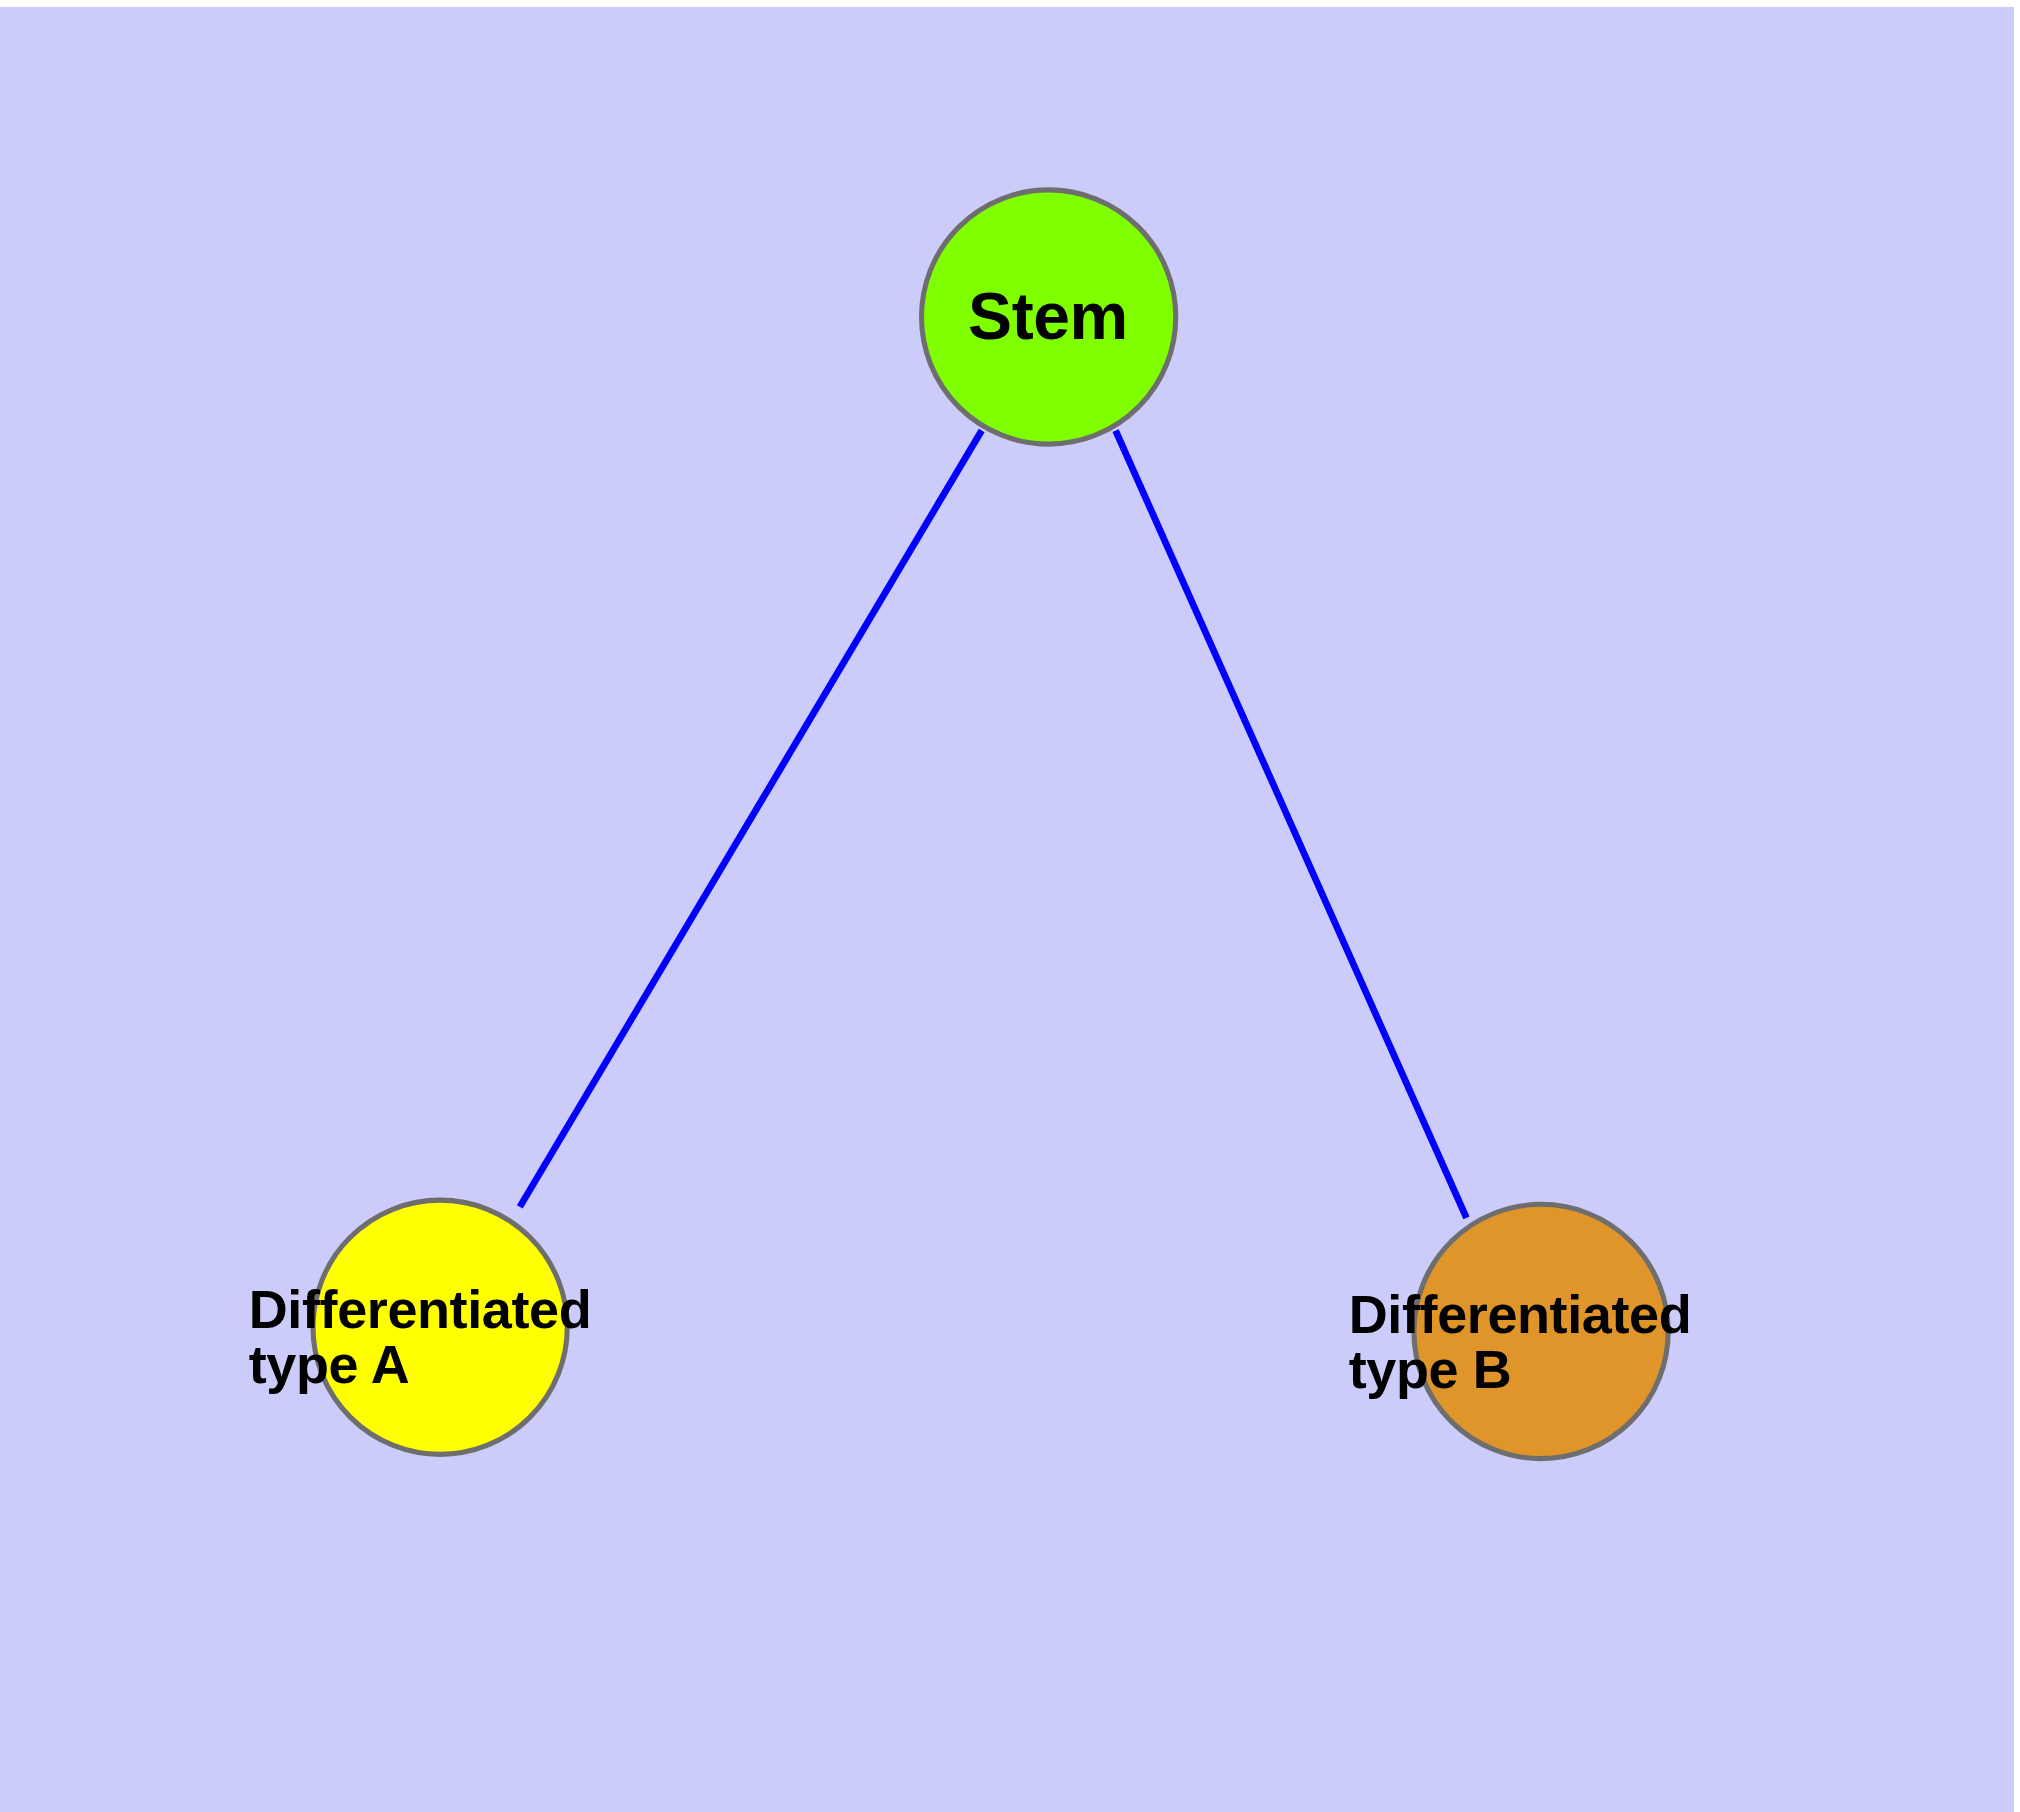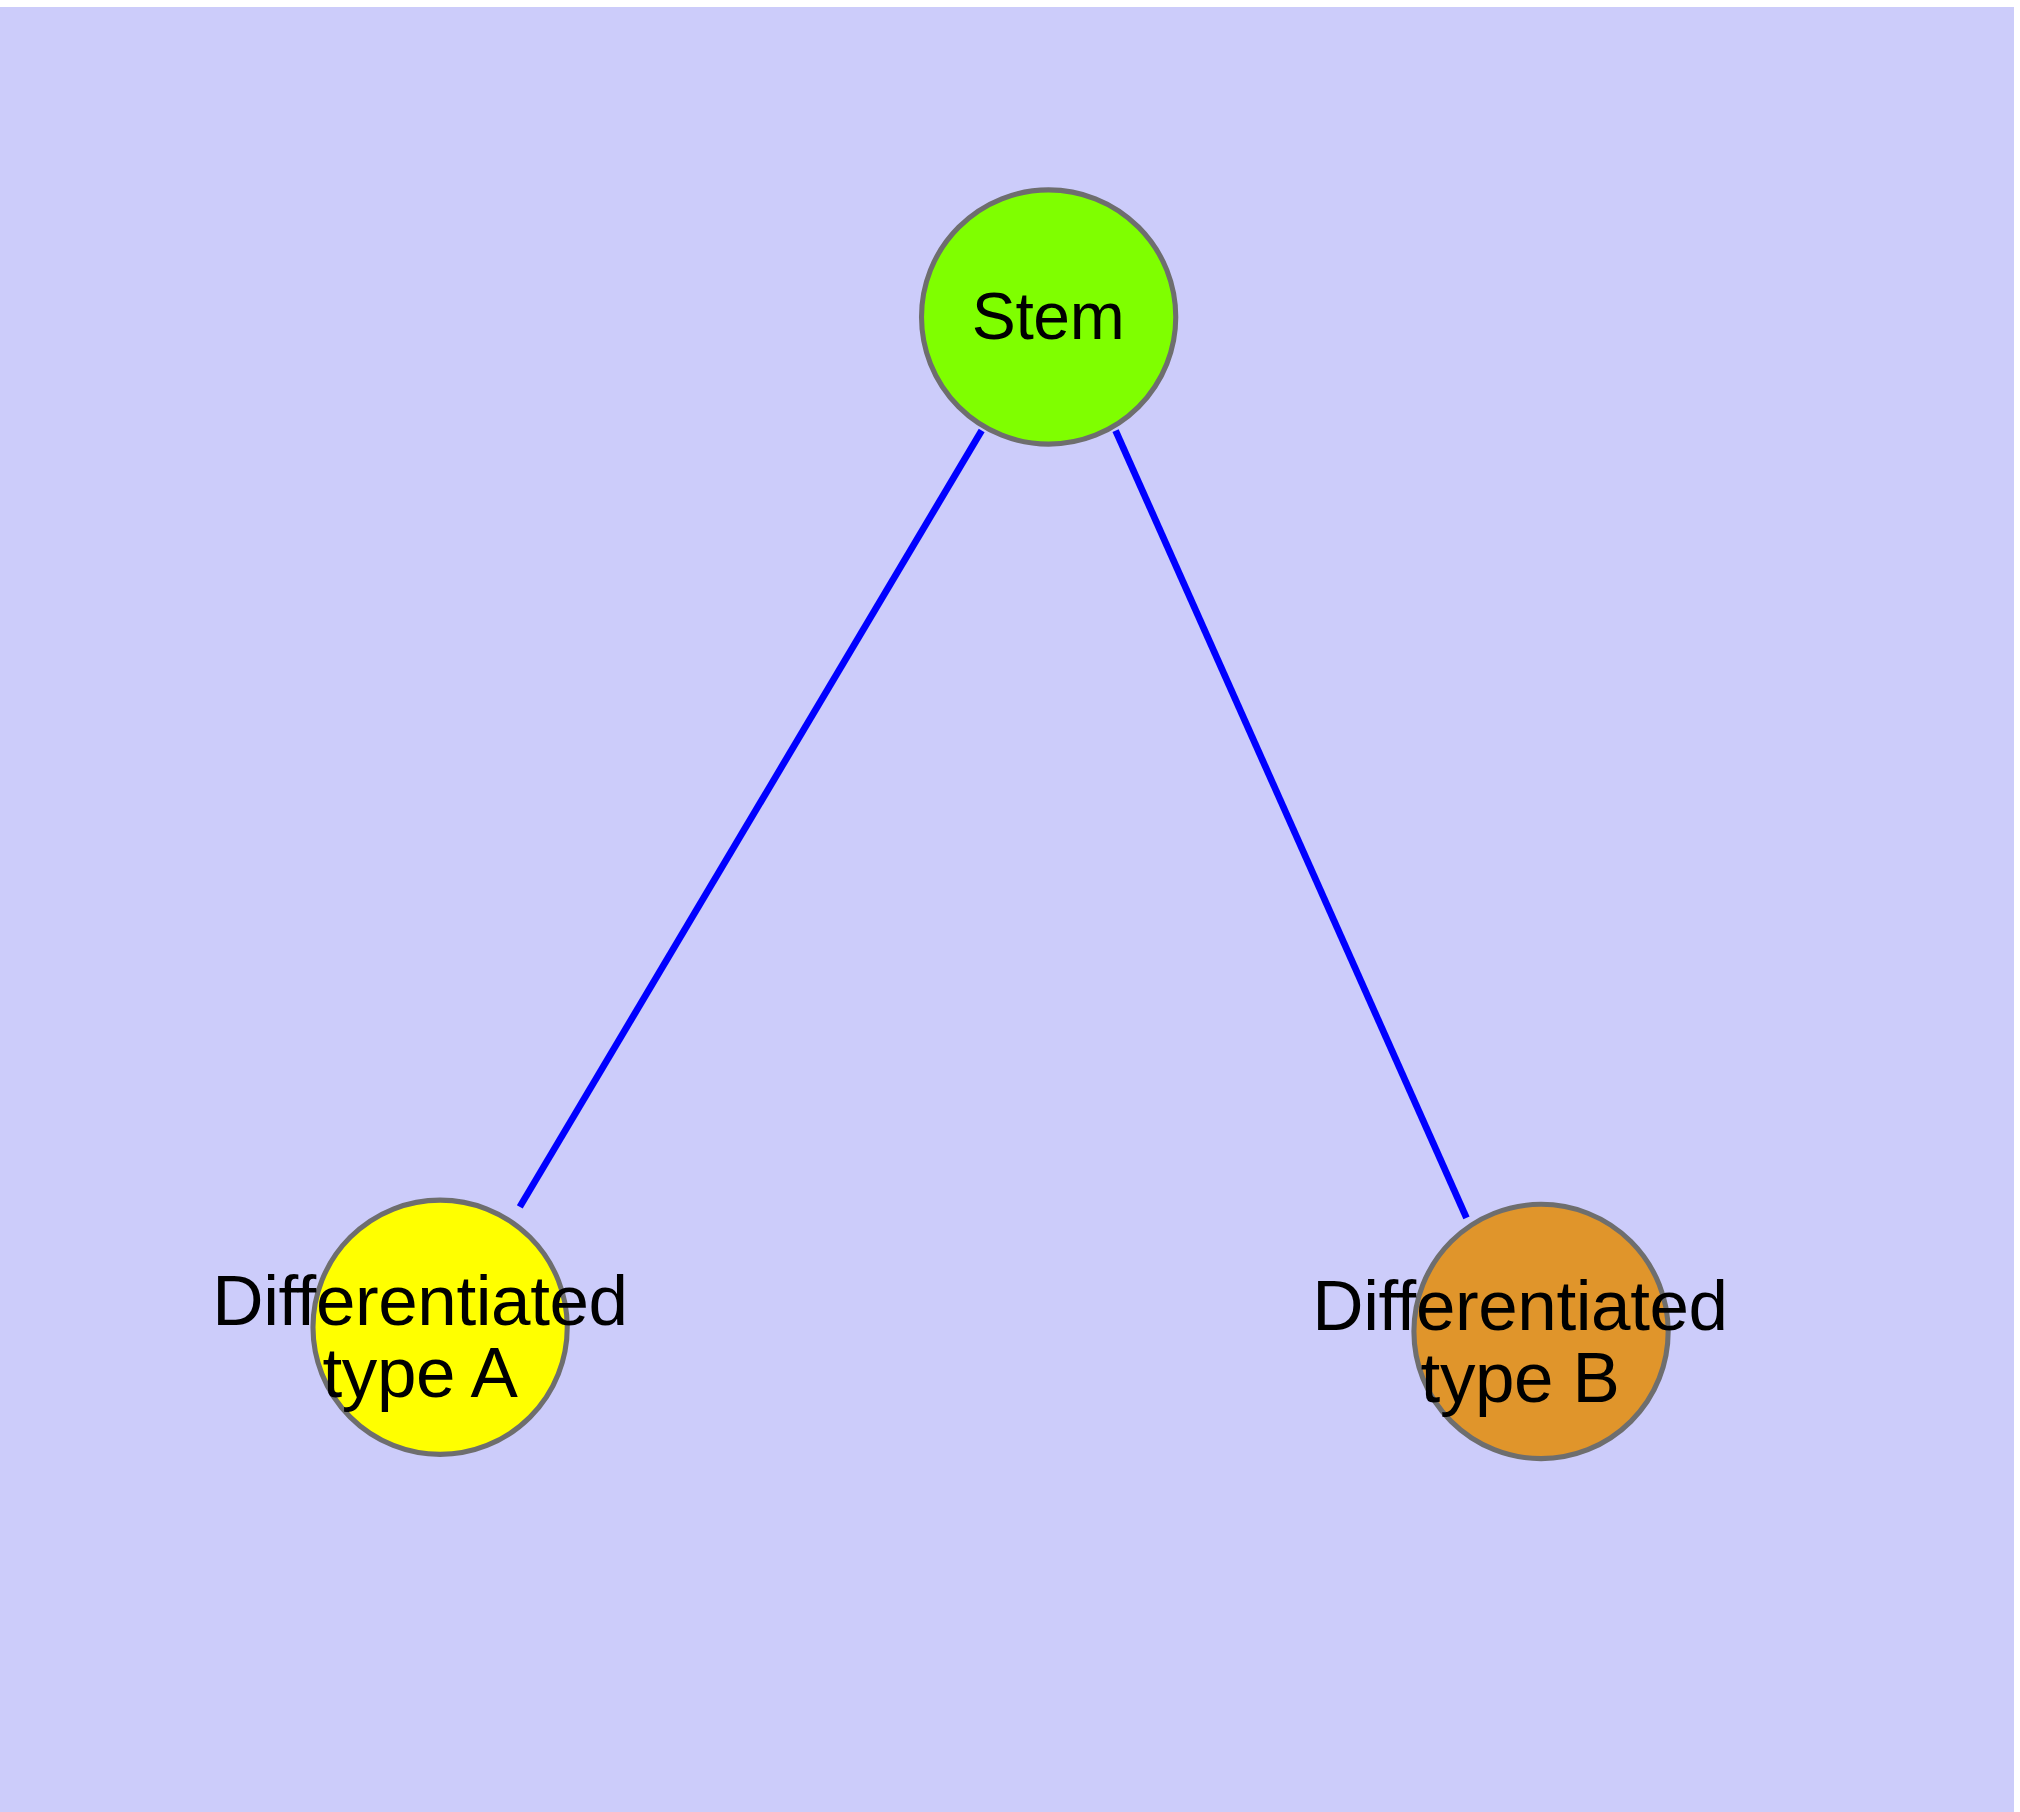--- a/index.html
+++ b/index.html
@@ -37,34 +37,33 @@
     stroke-width: 8;
     stroke-linecap: butt;
     fill: none;
   }
   .node-circle {
     stroke: #6e6e6e;
     stroke-width: 6;
   }
   .node-label {
     position: absolute;
-    text-align: center;
-    font-weight: normal;
+    font-weight: bold;
     color: #000000;
     white-space: pre;
     line-height: 1.02;
     letter-spacing: -0.4px;
     pointer-events: none;
     transform: translate(-50%, -50%);
   }
   .node-label.stem-label {
     font-size: 66px;
   }
   .node-label.leaf-label {
-    font-size: 71px;
+    font-size: 54px;
   }
 </style>
 </head>
 <body>
 
 <div id="canvas">
 
   <div id="plot-area" style="background: rgb(204, 204, 250);"></div>
 
   <svg id="graph-svg" viewBox="0 0 2384 2138">

